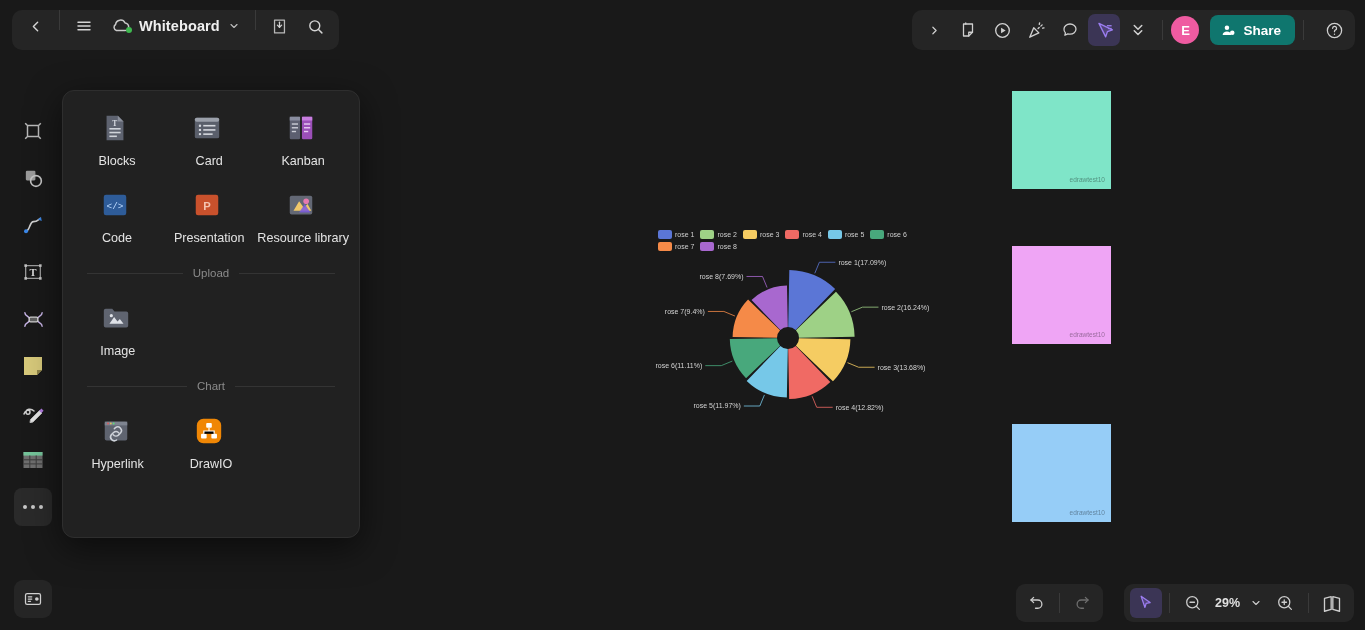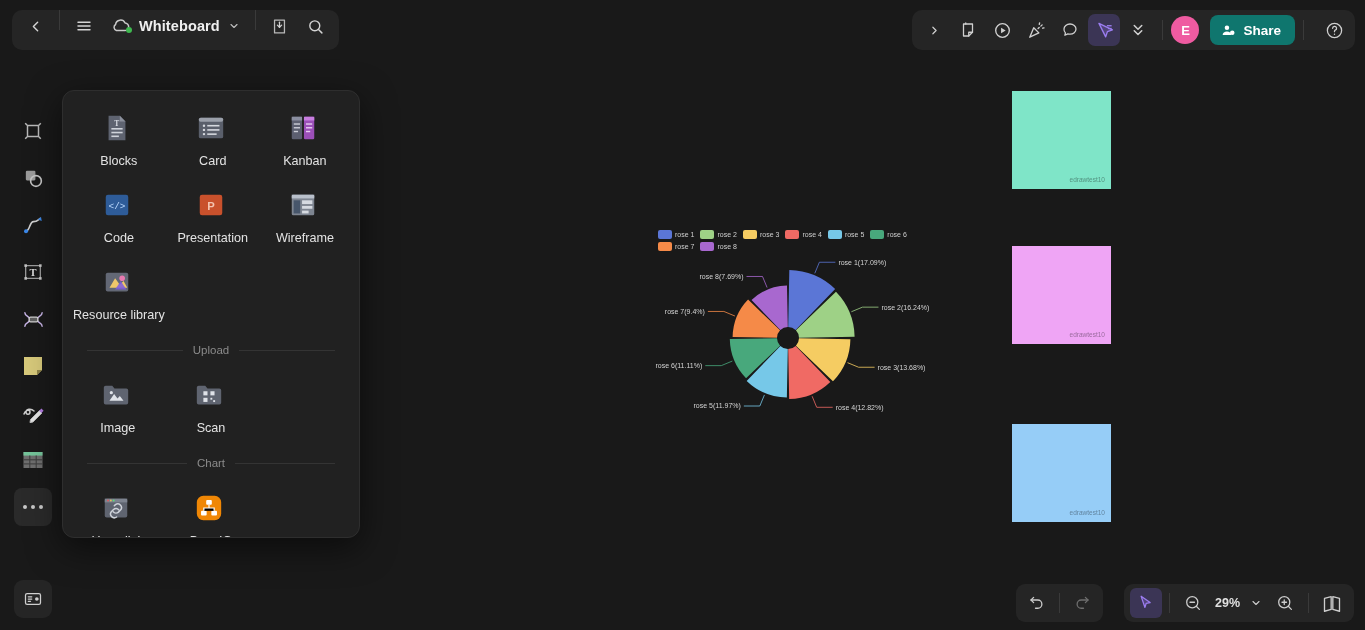--- a/index.html
+++ b/index.html
@@ -538,33 +538,20 @@
             <svg width="30" height="30" viewBox="0 0 32 32">
               <rect x="4" y="5" width="24" height="22" rx="2.5" fill="#c9512c"></rect>
               <text x="16" y="21" font-size="12" font-weight="700" fill="#f4c4b0" text-anchor="middle" font-family="Liberation Sans, sans-serif">P</text>
             </svg>
           </div>
           <div class="cell-label">Presentation</div>
         </div>
         <div class="grid-cell">
           <div class="cell-ico">
             <svg width="30" height="30" viewBox="0 0 32 32">
-              <rect x="4" y="5" width="24" height="22" rx="1.6" fill="#7e8591"></rect>
-              <rect x="4" y="5" width="24" height="4" fill="#b9c0cb"></rect>
-              <rect x="6" y="11" width="7" height="14" fill="#47566b"></rect>
-              <rect x="15" y="11" width="11" height="4" fill="#d6dae1"></rect>
-              <rect x="15" y="17" width="11" height="3" fill="#d6dae1"></rect>
-              <rect x="15" y="22" width="7" height="3" fill="#d6dae1"></rect>
-            </svg>
-          </div>
-          <div class="cell-label">Wireframe</div>
-        </div>
-        <div class="grid-cell">
-          <div class="cell-ico">
-            <svg width="30" height="30" viewBox="0 0 32 32">
               <rect x="4" y="6" width="24" height="20" rx="2" fill="#636875"></rect>
               <path d="M8 22 L14 12 L19 19 L23 15 L27 22Z" fill="#f0c76a"></path>
               <circle cx="21.5" cy="12" r="3" fill="#e87ab0"></circle>
               <path d="M14 24 L20 15 L26 24Z" fill="#7d5ce0" opacity=".85"></path>
             </svg>
           </div>
           <div class="cell-label">Resource library</div>
         </div>
       </div>
     <div class="sect-head">
@@ -575,35 +562,20 @@
     <div class="panel-grid" id="upload-grid">
         <div class="grid-cell">
           <div class="cell-ico">
             <svg width="30" height="30" viewBox="0 0 32 32">
               <path d="M3 8a2 2 0 0 1 2-2h7l2.4 3H27a2 2 0 0 1 2 2v13a2 2 0 0 1-2 2H5a2 2 0 0 1-2-2z" fill="#5f6470"></path>
               <path d="M9 22l5-7 3.6 4.6 2.5-2.6L24 22z" fill="#dfe2e8"></path>
               <circle cx="11" cy="13.5" r="1.7" fill="#dfe2e8"></circle>
             </svg>
           </div>
           <div class="cell-label">Image</div>
-        </div>
-        <div class="grid-cell">
-          <div class="cell-ico">
-            <svg width="30" height="30" viewBox="0 0 32 32">
-              <path d="M3 8a2 2 0 0 1 2-2h7l2.4 3H27a2 2 0 0 1 2 2v13a2 2 0 0 1-2 2H5a2 2 0 0 1-2-2z" fill="#5f6470"></path>
-              <g fill="#dfe2e8">
-                <rect x="10" y="12" width="4.4" height="4.4"></rect>
-                <rect x="17.5" y="12" width="4.4" height="4.4"></rect>
-                <rect x="10" y="19" width="4.4" height="4.4"></rect>
-                <rect x="17.5" y="19" width="2" height="2"></rect>
-                <rect x="20.5" y="21.5" width="2" height="2"></rect>
-              </g>
-            </svg>
-          </div>
-          <div class="cell-label">Scan</div>
         </div>
       </div>
     <div class="sect-head">
       <span class="ln"></span>
       <span>Chart</span>
       <span class="ln"></span>
     </div>
     <div class="panel-grid" id="embed-grid">
         <div class="grid-cell">
           <div class="cell-ico">

